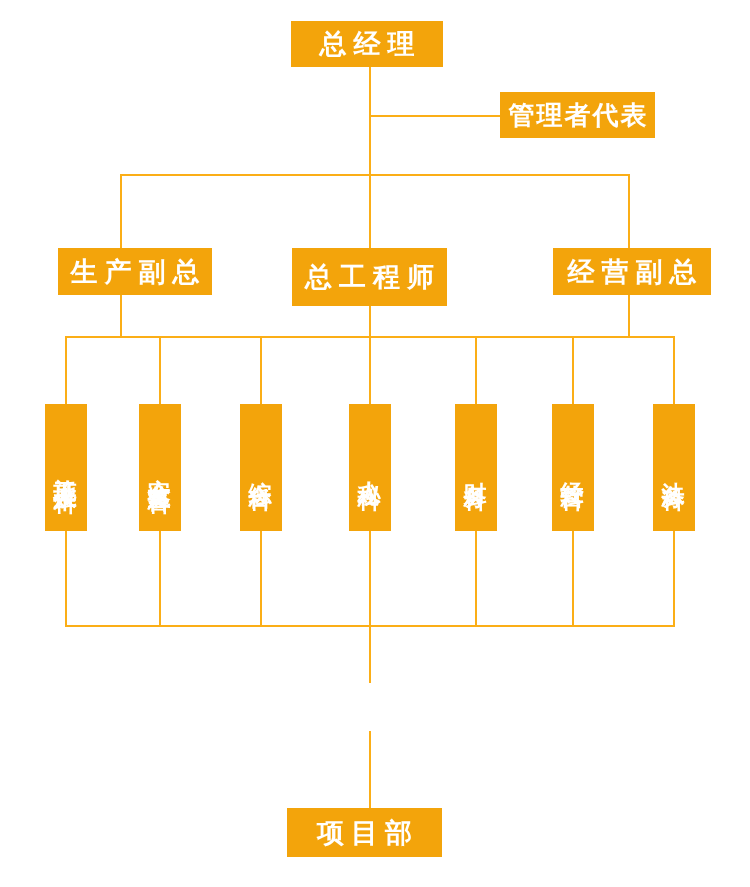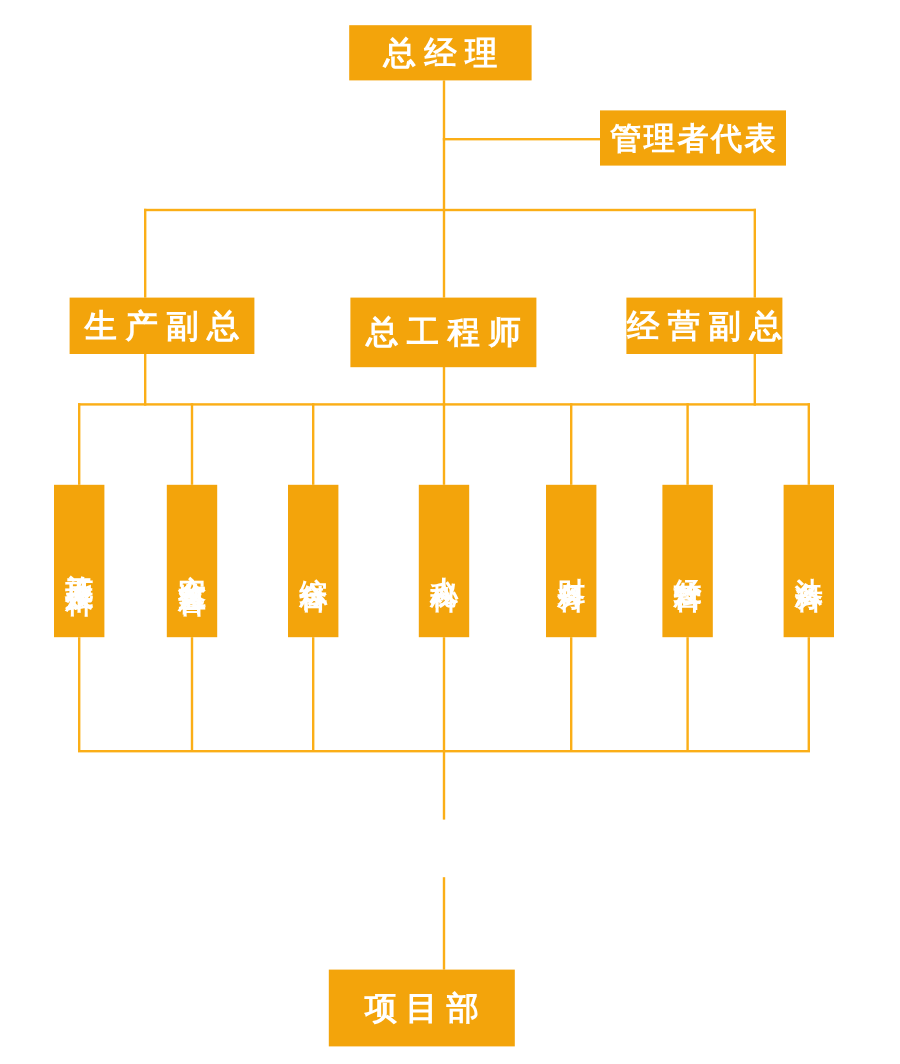--- a/index.html
+++ b/index.html
@@ -92,32 +92,32 @@
   <div class="line vline" style="left:369px; top:731px; height:77px;"></div>
 
   <div class="box hbox" style="left:291px; top:21px; width:152px; height:46px;">总经理</div>
 
   <div class="box hbox" style="left:58px; top:248px; width:154px; height:47px;">生产副总</div>
 
   <div class="box hbox tight" style="left:500px; top:92px; width:155px; height:46px;">管理者代表</div>
 
   <div class="box hbox" style="left:292px; top:248px; width:155px; height:58px;">总工程师</div>
 
-  <div class="box hbox" style="left:522px; top:248px; width:130px; height:47px;">经营副总</div>
+  <div class="box hbox" style="left:553px; top:248px; width:158px; height:47px;">经营副总</div>
 
   <div class="box vbox" style="left:45px; top:404px; width:42px; height:127px;">施工技术科</div>
 
   <div class="box vbox" style="left:139px; top:404px; width:42px; height:127px;">安全监督科</div>
 
   <div class="box vbox" style="left:240px; top:404px; width:42px; height:127px;">综合科</div>
 
   <div class="box vbox" style="left:349px; top:404px; width:42px; height:127px;">人秘科</div>
 
   <div class="box vbox" style="left:455px; top:404px; width:42px; height:127px;">财务科</div>
 
   <div class="box vbox" style="left:552px; top:404px; width:42px; height:127px;">经营科</div>
 
   <div class="box vbox" style="left:653px; top:404px; width:42px; height:127px;">法务科</div>
 
 
-  <div class="box hbox" style="left:274px; top:808px; width:155px; height:64px;">项目部</div>
+  <div class="box hbox" style="left:287px; top:808px; width:155px; height:49px;">项目部</div>
 
 </div>
 
 </body></html>

